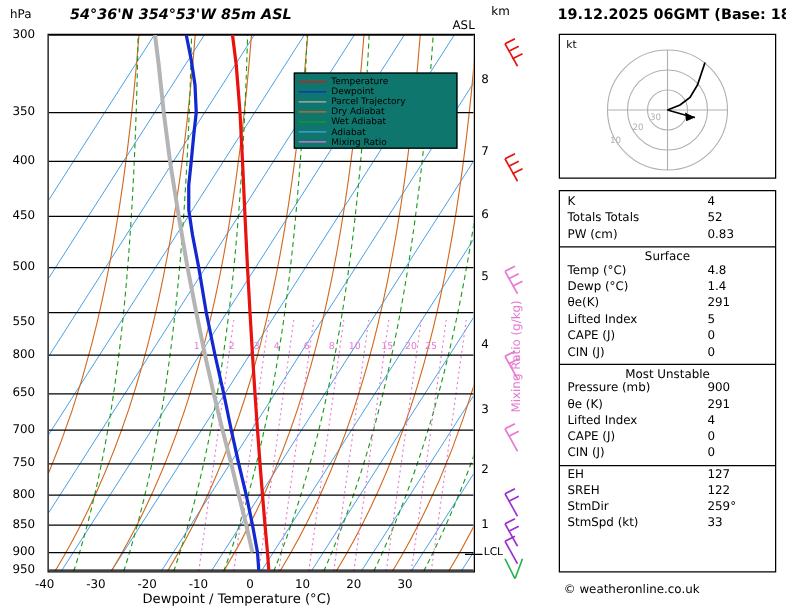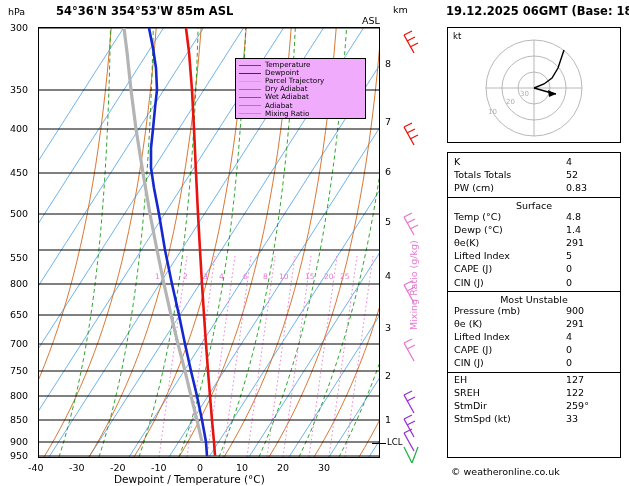--- a/index.html
+++ b/index.html
@@ -13,21 +13,21 @@
   .f9{font-size:9.5px;}
   .f10{font-size:10.5px;}
   .f11{font-size:11.5px;}
   .bold{font-weight:bold;}
 
   
   #plot{position:absolute;left:38px;top:27px;width:342px;height:431px;border:1.2px solid #000;box-sizing:border-box;overflow:hidden;background:#fff;}
   #plotsvg{position:absolute;left:0;top:0;}
 
   
-  #legend{position:absolute;left:196px;top:30px;width:131px;height:61px;background:#f0abfc;border:1px solid #000;box-sizing:border-box;padding:2px 3px;}
+  #legend{position:absolute;left:196px;top:30px;width:131px;height:61px;background:#0f766e;border:1px solid #000;box-sizing:border-box;padding:2px 3px;}
   #legend .row{display:flex;align-items:center;height:8.1px;}
   #legend .ln{width:22px;height:0;border-top-width:1.6px;border-top-style:solid;margin-right:4px;}
   #legend .lbl{font-size:7.2px;color:#000;line-height:8px;}
 
   
   .panel{position:absolute;background:#fff;border:1px solid #000;box-sizing:border-box;}
   #hodo{left:447px;top:27px;width:174px;height:116px;}
   #tbl{left:447px;top:152px;width:174px;height:306px;}
   .tblrow{position:relative;height:13.2px;font-size:9.5px;}
   .tk{position:absolute;left:6px;top:0;}
@@ -37,21 +37,21 @@
 
   
   #footer{position:absolute;left:451px;top:466px;font-size:9.5px;color:#000;}
 </style>
 </head>
 <body>
 
 <div class="root">
 
   <div class="t f9" style="left:8px;top:6px;">hPa</div>
-  <div class="t f11 bold" style="left:56px;top:4px;">54°36'N  354°53'W 85m ASL</div>
+  <div class="t f11 bold" style="left:56px;top:4px;font-style:italic;">54°36'N  354°53'W 85m ASL</div>
   <div class="t f9" style="left:365px;top:4px;margin-left:28px;">km</div>
   <div class="t f9" style="left:362px;top:15px;">ASL</div>
   <div class="t f11 bold" style="left:446px;top:4px;">19.12.2025 06GMT (Base: 18)</div>
 
   <div id="plot">
     <svg id="plotsvg" width="340" height="429" viewBox="0 0 340 429">
       <defs>
         <clipPath id="cp">
             <rect x="0" y="0" width="340" height="429"></rect>
           </clipPath>

